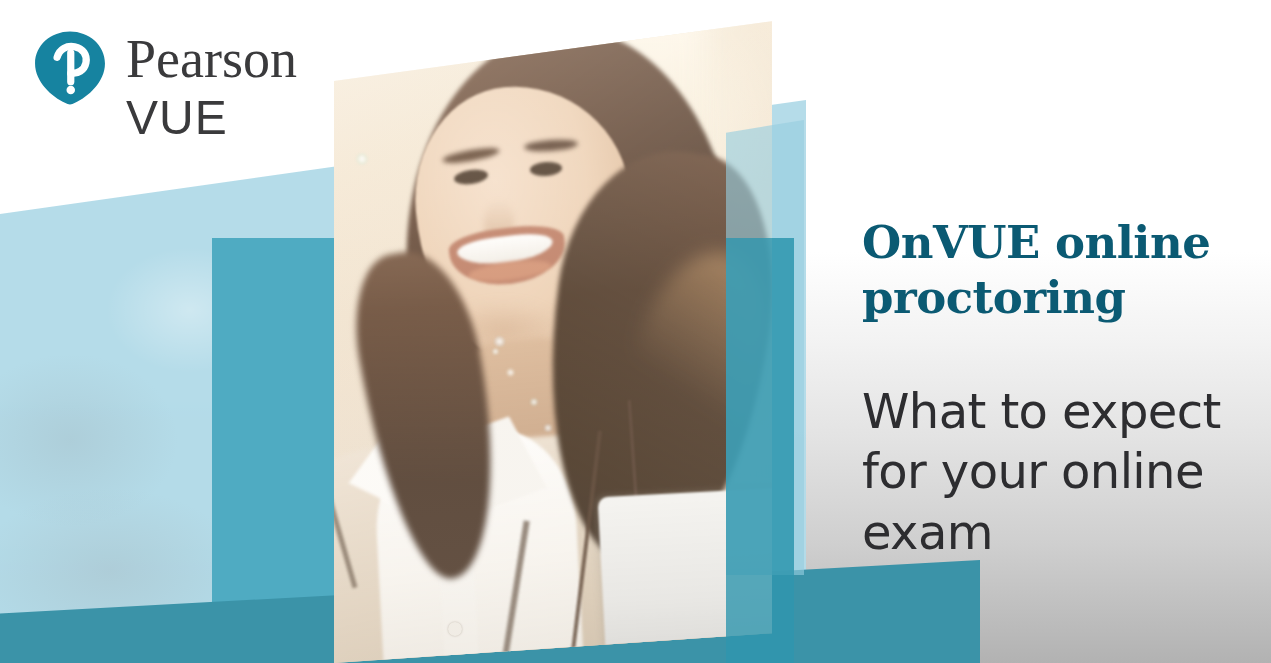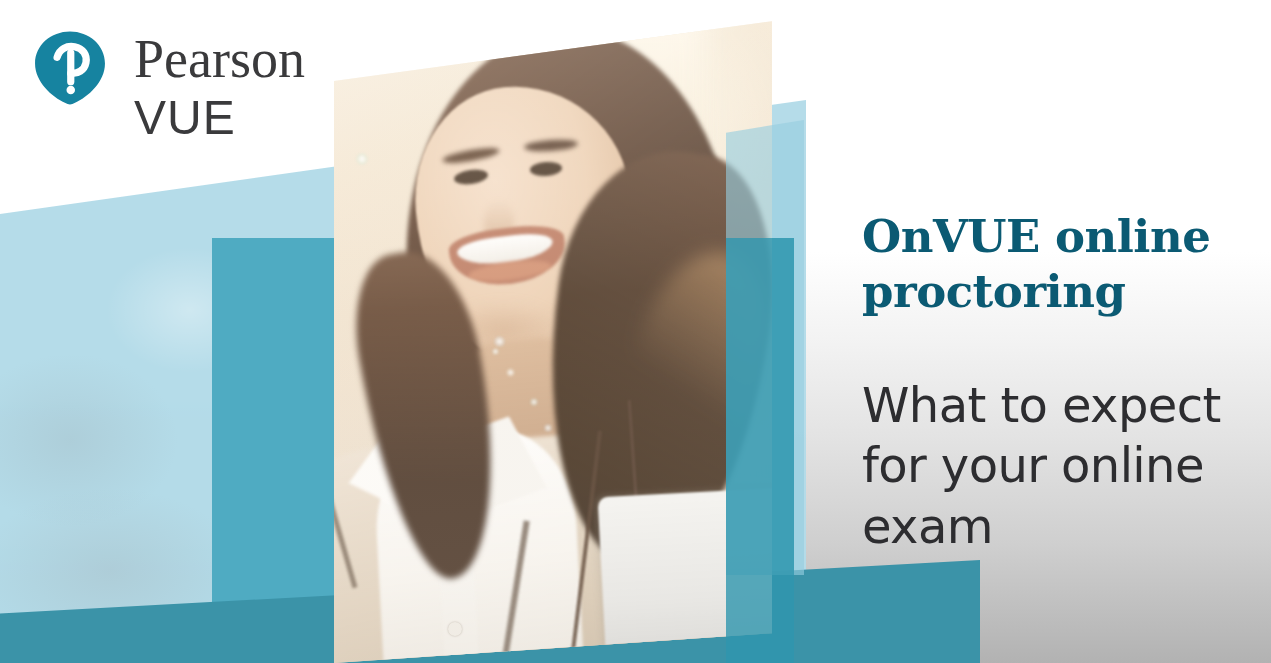--- a/index.html
+++ b/index.html
@@ -311,21 +311,21 @@
     left: 32px; top: 30px;
     display: flex;
     align-items: flex-start;
     z-index: 40;
   }
   .logo-mark {
     width: 76px; height: 76px;
     flex: 0 0 auto;
   }
   .logo-words {
-    margin-left: 26px;
+    margin-left: 18px;
     line-height: 1;
   }
   .logo-pearson {
     font-family: "Liberation Serif", serif;
     font-size: 54px;
     color: #3a3a3c;
     letter-spacing: 0px;
     display: block;
     margin-top: 2px;
   }
@@ -336,21 +336,21 @@
     color: #3a3a3c;
     letter-spacing: 1px;
     display: block;
     margin-top: 8px;
   }
 
   
   .text-block {
     position: absolute;
     left: 862px;
-    top: 210px;
+    top: 216px;
     width: 380px;
     z-index: 40;
   }
   .headline {
     font-family: "DejaVu Serif", serif;
     font-size: 45px;
     font-weight: 700;
     line-height: 1.22;
     color: #0b5a73;
     margin: 0;

